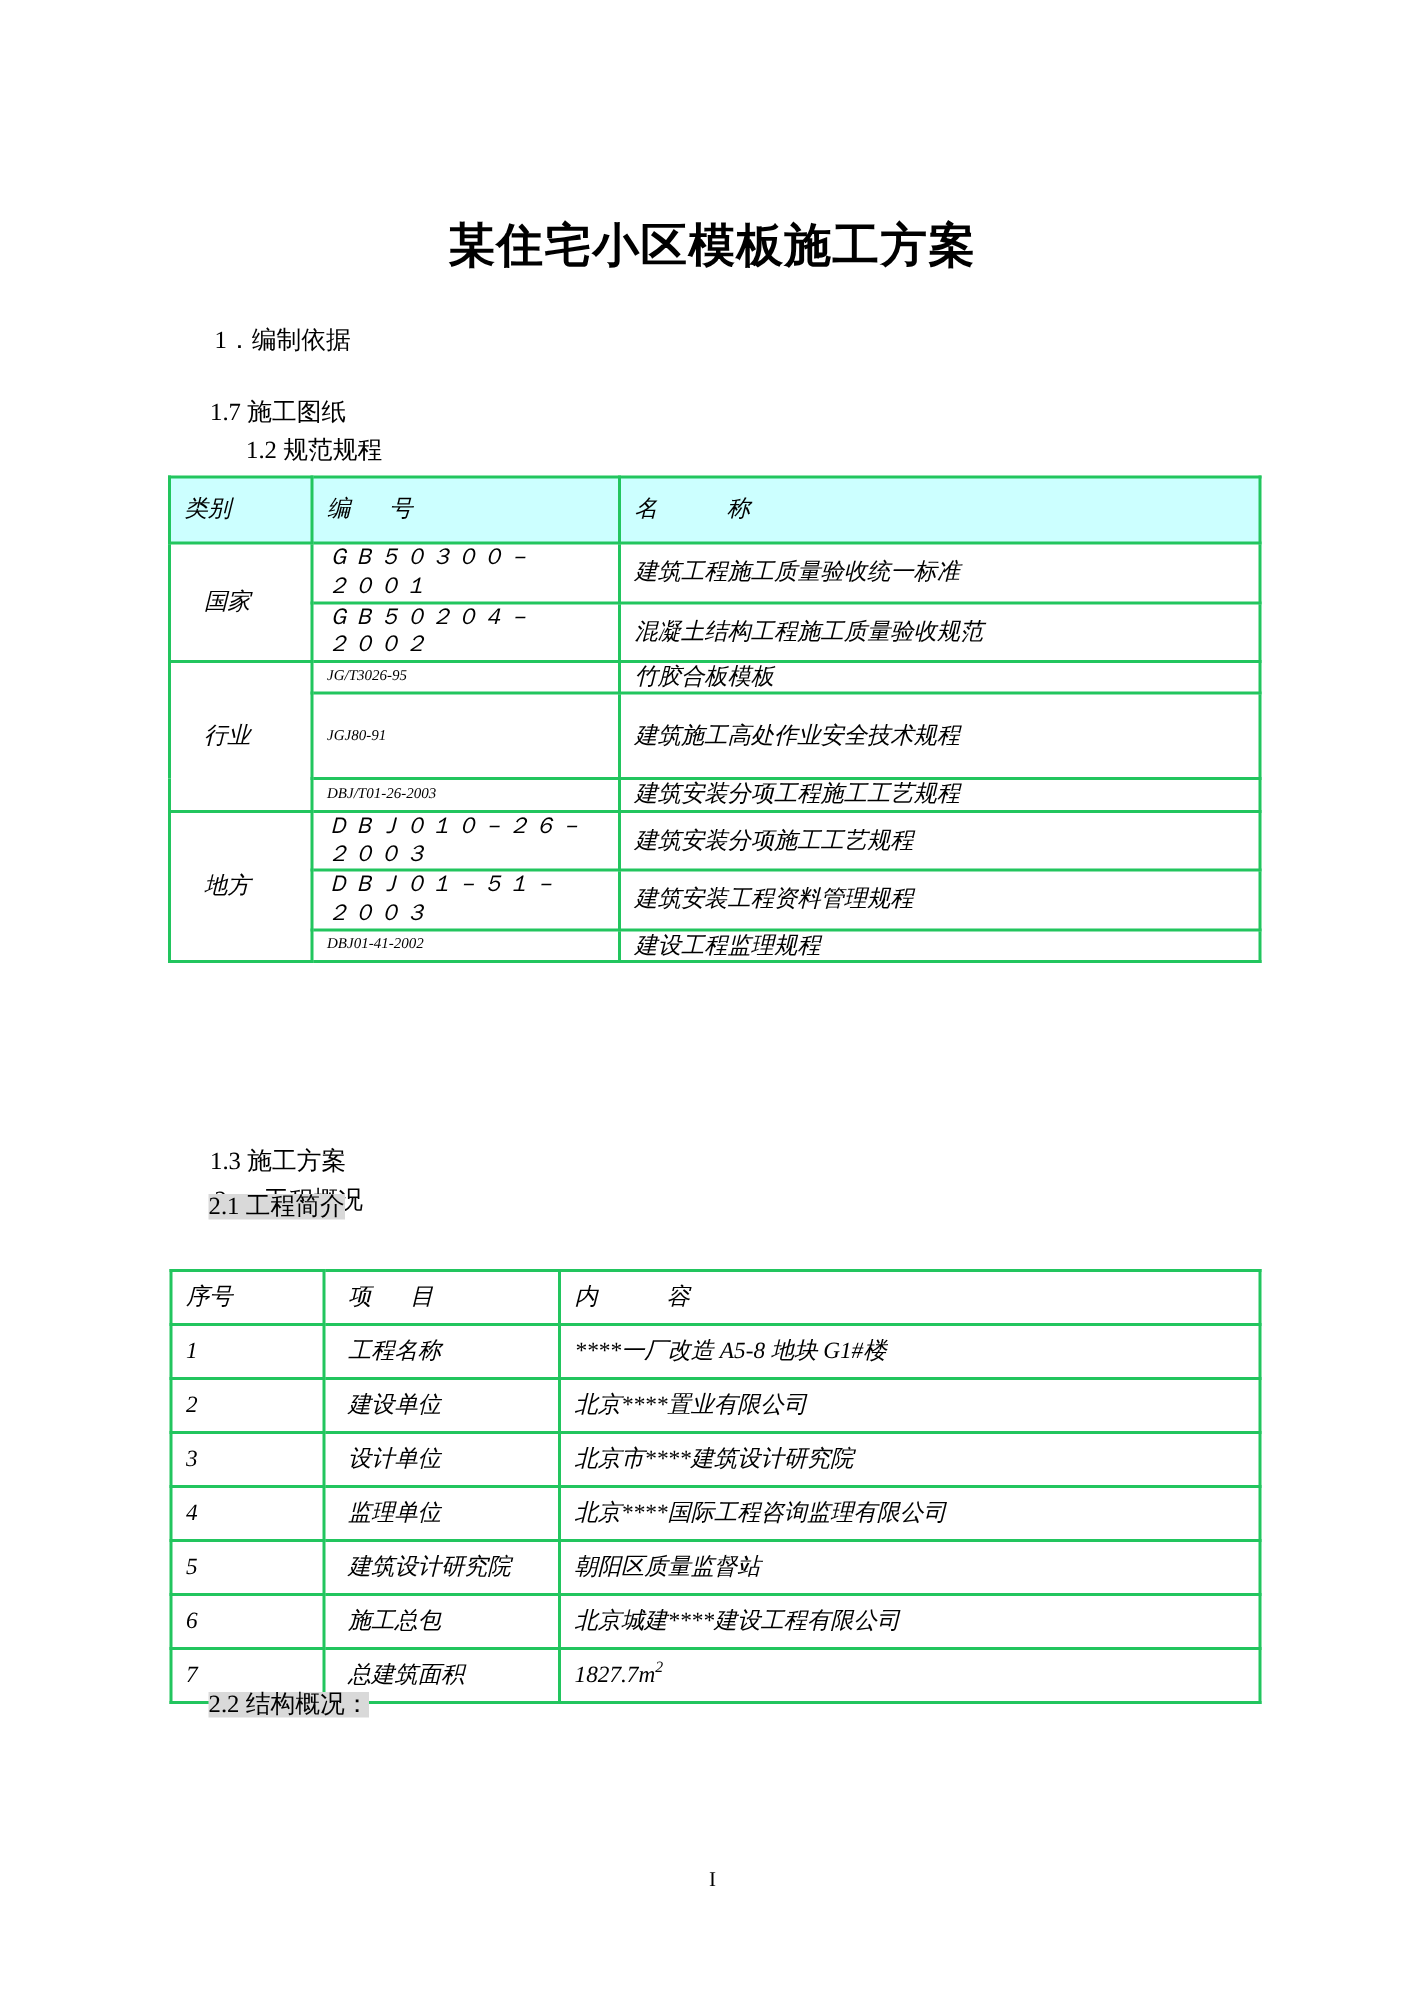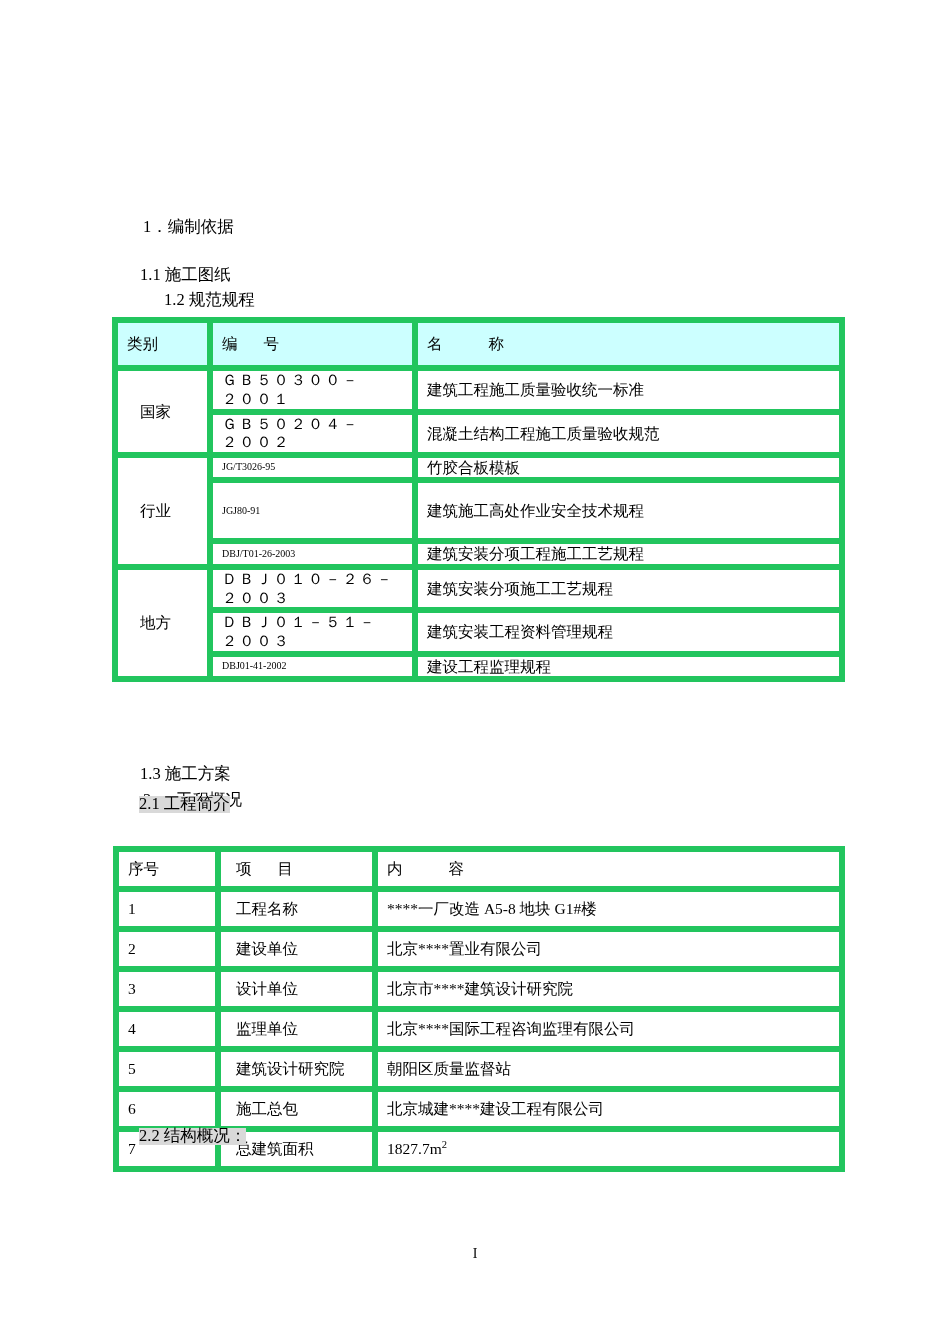--- a/index.html
+++ b/index.html
@@ -46,26 +46,27 @@
   }
 
   
   table.doc-table {
     position: absolute;
     border-collapse: collapse;
     table-layout: fixed;
     font-family: "Liberation Serif", "DejaVu Serif", serif;
   }
   table.doc-table td {
-    border: 6px solid #22c55e;
+    border: 2px solid #22c55e;
     padding: 0 9px;
     font-size: 15.5px;
     vertical-align: middle;
     line-height: 1.25;
     word-break: keep-all;
+    font-style: italic;
   }
 
   
   #spec-table {
     left: 112px;
     top: 317px;
     width: 727px;
   }
   #spec-table .hdr td {
     background: #ccffff;
@@ -112,23 +113,24 @@
     text-align: center;
     font-size: 14px;
     font-family: "Liberation Serif", "DejaVu Serif", serif;
   }
 </style>
 </head>
 <body>
 
 <div class="page">
 
+  <h1 class="doc-title">某住宅小区模板施工方案</h1>
 
   <div class="line" style="left:143px; top:219px;">1．编制依据</div>
-  <div class="line" style="left:140px; top:267px;">1.1 施工图纸</div>
+  <div class="line" style="left:140px; top:267px;">1.7 施工图纸</div>
   <div class="line" style="left:140px; top:292px;margin-left:24px;">1.2 规范规程</div>
 
   <table id="spec-table" class="doc-table">
     <colgroup>
       <col style="width:95px">
       <col style="width:205px">
       <col style="width:427px">
     </colgroup>
     <tbody>
       <tr class="hdr">

